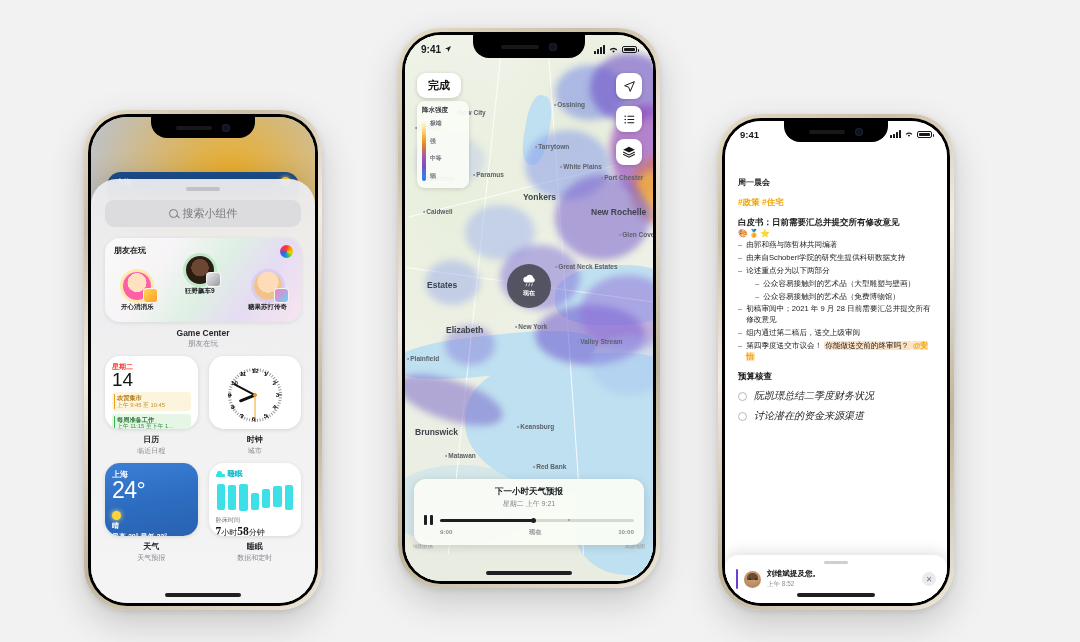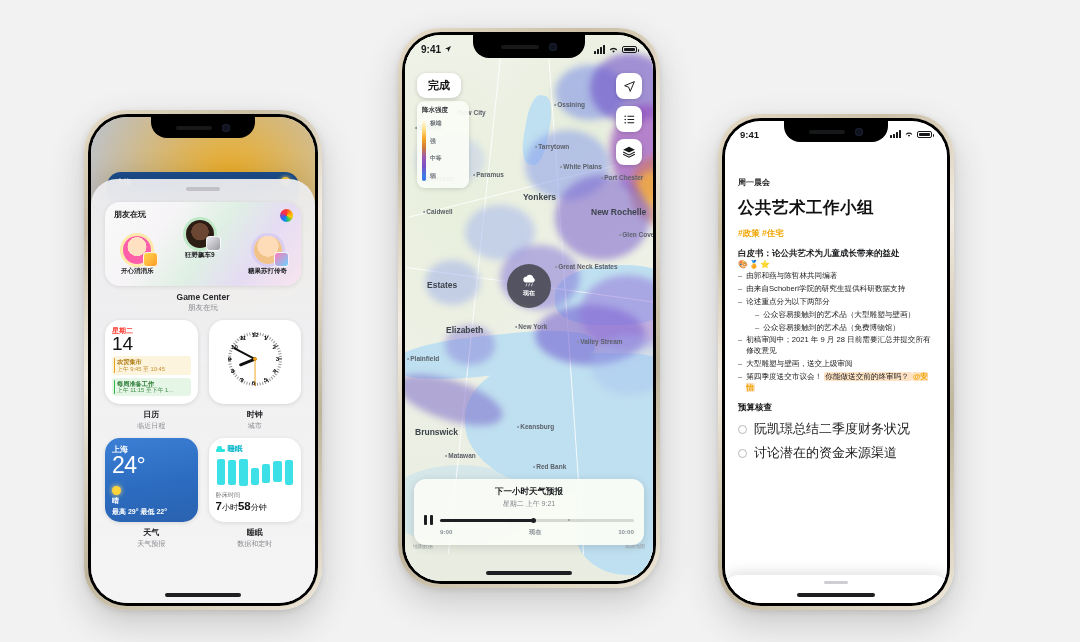--- a/index.html
+++ b/index.html
@@ -75,21 +75,21 @@
   .av { width:28px; height:28px; border-radius:50%; position:relative; margin:0 auto; }
   .av .badge { position:absolute; right:-7px; bottom:-3px; width:15px; height:15px; border-radius:4px;
      border:1.5px solid rgba(255,255,255,.85); }
   .fname { font-size:6.5px; font-weight:600; color:#202024; margin-top:3px; white-space:nowrap; }
   .gc-foot { text-align:center; margin-top:6px; }
   .gc-foot .n { font-size:8.5px; font-weight:700; color:#26262a; }
   .gc-foot .s { font-size:7.5px; color:#8a8a90; margin-top:1px; }
 
   .wrow { display:flex; gap:11px; margin-top:7px; }
   .wcell { flex:1; }
-  .wtile { height:84px; border-radius:15px; background:#fff; box-shadow:0 1px 4px rgba(0,0,0,.12);
+  .wtile { height:73px; border-radius:15px; background:#fff; box-shadow:0 1px 4px rgba(0,0,0,.12);
      padding:6px 7px; overflow:hidden; position:relative; }
   .wcap { text-align:center; margin-top:5px; }
   .wcap .n { font-size:8px; font-weight:700; color:#26262a; }
   .wcap .s { font-size:7px; color:#8a8a90; margin-top:1px; }
 
   .cal-dow { font-size:7px; font-weight:700; color:#ff3b30; }
   .cal-day { font-size:19px; font-weight:400; color:#141416; line-height:.95; margin-top:-1px; }
   .ev { border-radius:3px; padding:2px 3px 2px 5px; position:relative; margin-top:3px; }
   .ev::before{ content:""; position:absolute; left:1.5px; top:2px; bottom:2px; width:1.6px; border-radius:1px; }
   .ev .t { font-size:6.2px; font-weight:700; line-height:1.15; }
@@ -109,21 +109,21 @@
   .wx .cond { font-size:7px; font-weight:600; margin-top:1px; }
   .wx .hl { font-size:7px; font-weight:700; margin-top:1px; }
 
   .sl-head { display:flex; align-items:center; gap:3px; color:#00b4c9; font-weight:700; font-size:7.5px; }
   .bed { width:9px; height:6px; position:relative; }
   .bed::before{content:"";position:absolute;left:0;bottom:0;width:100%;height:3px;background:#2ee6e0;border-radius:1px;}
   .bed::after{content:"";position:absolute;left:1px;top:0;width:5px;height:3px;background:#2ee6e0;border-radius:2px 2px 0 0;}
   .bars-wrap { height:28px; display:flex; align-items:flex-start; gap:3px; margin-top:5px; padding:0 1px; }
   .sbar { flex:1; background:#3de0e6; border-radius:2px; }
   .sl-lab { font-size:6.2px; color:#78787e; margin-top:4px; font-weight:500; }
-  .sl-dur { font-size:11.5px; color:#141416; font-weight:400; margin-top:0px; }
+  .sl-dur { font-size:11.5px; color:#141416; font-weight:400; margin-top:0px;font-family:Liberation Serif, serif; }
   .sl-dur b { font-weight:700; }
 
   
   #phone-center { left:398px; top:28px; width:262px; height:560px; }
   .map { position:absolute; inset:0; background:#eef1e6; }
   .land { position:absolute; inset:0;
      background:
        radial-gradient(ellipse 60% 40% at 20% 30%, #e8efdc 0%, rgba(232,239,220,0) 70%),
        radial-gradient(ellipse 50% 35% at 70% 18%, #e6eddb 0%, rgba(230,237,219,0) 70%),
        linear-gradient(180deg,#eff2e7 0%,#edf0e4 55%,#e9ede1 100%);
@@ -187,21 +187,21 @@
   .nsub { font-size:8.5px; font-weight:700; color:#17181a; margin-top:8px; line-height:1.35; }
   .emo { font-size:8px; margin-top:1px; letter-spacing:1px; }
   .li { display:flex; gap:4px; font-size:7.6px; color:#1d1d1f; line-height:1.42; margin-top:2px; }
   .li .d { color:#4a4a4e; flex:0 0 auto; }
   .li.l2 { padding-left:17px; }
   .hlt { background:#fde2c4; border-radius:2px; padding:0 1px; }
   .at { color:#f0a500; font-weight:700; }
   .nsec { font-size:8.5px; font-weight:700; color:#17181a; margin-top:9px; }
   .chk { display:flex; align-items:center; gap:7px; margin-top:6px; }
   .chkbox { width:9px; height:9px; border-radius:50%; border:1.2px solid #b8b8bd; flex:0 0 auto; }
-  .chk span { font-size:13px; color:#1d1d1f; }
+  .chk span { font-size:10px; color:#1d1d1f;font-style:italic; }
   .mention { position:absolute; left:0; right:0; bottom:0; background:#fff; border-top-left-radius:13px;
      border-top-right-radius:13px; box-shadow:0 -3px 14px rgba(0,0,0,.12); padding:6px 11px 14px; z-index:30; }
   .m-grab { width:24px; height:3px; border-radius:2px; background:#cfcfd3; margin:0 auto 5px; }
   .m-row { display:flex; align-items:center; gap:6px; }
   .m-bar { width:2px; height:20px; background:#6a3fd6; border-radius:2px; flex:0 0 auto; }
   .m-av { width:17px; height:17px; border-radius:50%; background:#c99a6e; position:relative; overflow:hidden;
      flex:0 0 auto; box-shadow:inset 0 -3px 4px rgba(0,0,0,.12); }
   .m-txt { flex:1; }
   .m-n { font-size:7.6px; font-weight:700; color:#151517; }
   .m-t { font-size:6.5px; color:#8e8e93; margin-top:1px; }
@@ -225,20 +225,24 @@
         </div>
 
         <div class="hs-weather">
           <span>上海</span>
           <span class="hs-sun"></span>
         </div>
 
         <div class="sheet">
           <div class="grabber"></div>
 
+          <div class="wsearch">
+            <span class="mag"></span>
+            <span>搜索小组件</span>
+          </div>
 
           <div>
             <div class="gc-card">
               <div class="gc-title">朋友在玩</div>
               <div class="gc-logo"></div>
               <div class="gc-friends">
                 <div class="friend" style="left:16px; top:18px;">
                   <div class="av" style="background:radial-gradient(circle at 50% 38%, #ffe0c0 0 42%, #ff5fa8 43% 100%); box-shadow:0 0 0 3px #ffe9a8;">
                     <div class="badge" style="background:linear-gradient(135deg,#ffd84d,#ff9c2b);"></div>
                   </div>
@@ -619,23 +623,22 @@
               <svg width="10" height="8" viewBox="0 0 24 20">
                   <path d="M12 17l3-3.5a4.4 4.4 0 00-6 0zM12 9.5c2.4 0 4.6.9 6.2 2.5l2-2.3A12 12 0 0012 6.2 12 12 0 003.8 9.7l2 2.3A8.7 8.7 0 0112 9.5z" fill="#17181a"></path>
                 </svg>
               <span class="batt"></span>
             </div>
           </div>
 
 
           <div class="nbody">
             <div class="ndate">周一晨会</div>
-            <div class="ntitle">公共艺术工作小组</div>
             <div class="ntags">#政策 #住宅</div>
-            <div class="nsub">白皮书：论公共艺术为儿童成长带来的益处</div>
+            <div class="nsub">白皮书：日前需要汇总并提交所有修改意见</div>
             <div class="emo">🎨🏅⭐</div>
 
             <div id="bullet-list">
                 <div class="li">
                   <span class="d">–</span>
                   <span>由郭和燕与陈哲林共同编著</span>
                 </div>
                 <div class="li">
                   <span class="d">–</span>
                   <span>由来自Schoberl学院的研究生提供科研数据支持</span>
@@ -651,21 +654,21 @@
                 <div class="li l2">
                   <span class="d">–</span>
                   <span>公众容易接触到的艺术品（免费博物馆）</span>
                 </div>
                 <div class="li">
                   <span class="d">–</span>
                   <span>初稿审阅中；2021 年 9 月 28 日前需要汇总并提交所有修改意见</span>
                 </div>
                 <div class="li">
                   <span class="d">–</span>
-                  <span>大型雕塑与壁画，送交上级审阅</span>
+                  <span>组内通过第二稿后，送交上级审阅</span>
                 </div>
               </div>
 
             <div class="li">
               <span class="d">–</span>
               <span><span>第四季度送交市议会！ </span><span class="hlt">你能做送交前的终审吗？ </span><span class="hlt at">@安怡</span></span>
             </div>
 
             <div class="nsec">预算核查</div>
 
@@ -674,20 +677,33 @@
               <span>阮凯璟总结二季度财务状况</span>
             </div>
             <div class="chk">
               <span class="chkbox"></span>
               <span>讨论潜在的资金来源渠道</span>
             </div>
           </div>
 
           <div class="mention">
             <div class="m-grab"></div>
+            <div class="m-row">
+              <span class="m-bar"></span>
+              <span class="m-av">
+                <span style="position:absolute;left:3px;top:2px;width:11px;height:7px;background:#6a4a32;border-radius:5px 5px 0 0;"></span>
+                <span style="position:absolute;left:4.5px;top:7px;width:2px;height:2px;background:#2a2a2e;border-radius:50%;"></span>
+                <span style="position:absolute;left:10.5px;top:7px;width:2px;height:2px;background:#2a2a2e;border-radius:50%;"></span>
+              </span>
+              <span class="m-txt">
+                <span class="m-n" style="display:block;">刘维斌提及您。</span>
+                <span class="m-t" style="display:block;">上午 8:52</span>
+              </span>
+              <span class="m-x">✕</span>
+            </div>
           </div>
 
           <div class="homebar" style="width:78px;background:#1f1f22;"></div>
         </div>
       </div>
     </div>
   </div>
 </div>
 
 </body></html>

